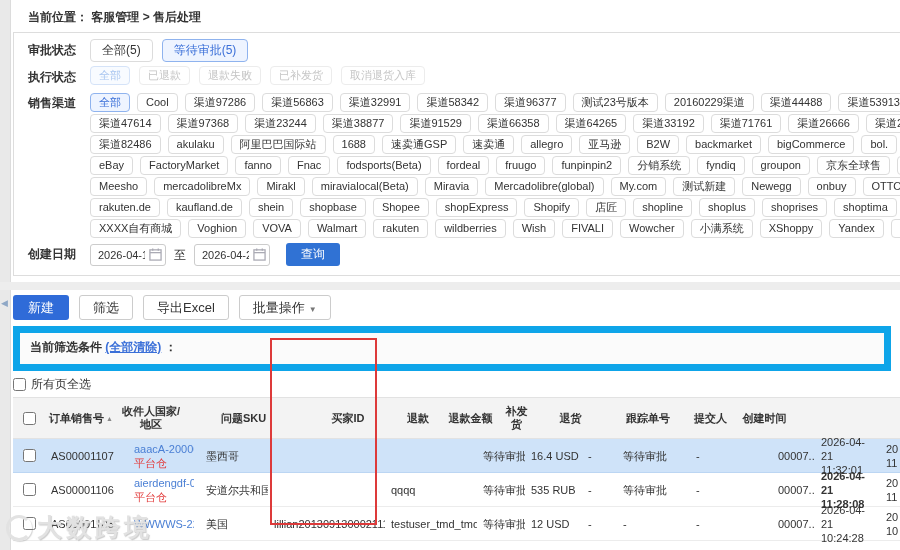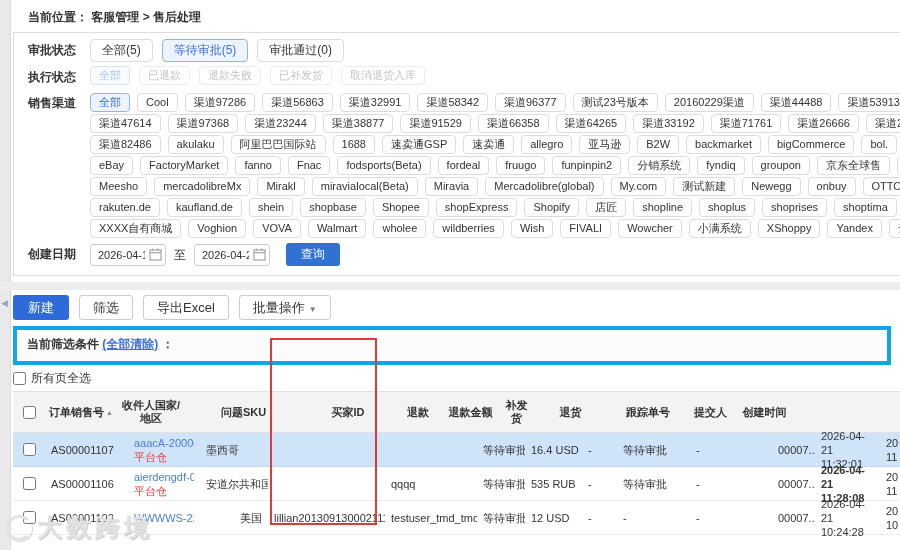--- a/index.html
+++ b/index.html
@@ -31,21 +31,21 @@
   .to-label{margin:0 8px;line-height:22px}
   .btn-search{margin-left:16px;height:23px;padding:0 15px;background:#3072d4;color:#fff;border:none;border-radius:3px;
               font-size:12px;cursor:pointer;font-family:inherit}
   .gray-band{height:8px;background:#ededed;margin-left:-11px;width:900px;margin-top:6px}
   
   .toolbar{display:flex;gap:10px;margin:5px 0 6px 2px}
   .btn-primary{height:25px;padding:0 15px;background:#2f6bd8;color:#fff;border:none;border-radius:3px;font-size:13px;cursor:pointer;font-family:inherit}
   .btn-plain{height:25px;padding:0 13px;background:#fff;color:#333;border:1px solid #ccc;border-radius:3px;font-size:13px;cursor:pointer;font-family:inherit}
   .caret{font-size:8px;color:#777;margin-left:4px}
   
-  .cond-box{margin-left:2px;width:878px;box-sizing:border-box;border:4px solid #0ea5e9;background:#fbfbfb;padding:6px 10px 8px 10px}
+  .cond-box{margin-left:2px;width:878px;box-sizing:border-box;border:7px solid #0ea5e9;background:#fbfbfb;padding:6px 10px 8px 10px}
   .cond-title{font-weight:bold;font-size:12px;color:#333}
   .cond-clear{color:#3a6fd8;text-decoration:underline;cursor:pointer;font-weight:bold}
   .chip{display:inline-flex;align-items:center;margin-top:6px;border:1px solid #c9c9c9;background:#fff;padding:2px 8px;font-size:12px;color:#444}
   .chip-x{margin-left:7px;color:#3a6fd8;font-weight:bold;cursor:pointer;font-size:12px}
   
   .selall{display:flex;align-items:center;gap:5px;margin:5px 0 4px 2px;font-size:12px}
   input[type=checkbox]{width:13px;height:13px;margin:0}
   
   .tbl{margin-left:2px;width:943px}
   .thead{display:flex;background:#f3f3f3;border-top:1px solid #e2e2e2;border-bottom:1px solid #e2e2e2;height:40px}
@@ -81,21 +81,20 @@
     <span>当前位置：</span>
     <span class="path">客服管理 &gt; 售后处理</span>
   </div>
 
   <div class="filter-panel">
     <div class="frow">
       <div class="flabel">审批状态</div>
       <div class="fbtns" id="approval-options">
           <span class="fbtn lg">全部(5)</span>
           <span class="fbtn lg act">等待审批(5)</span>
-          <span class="fbtn lg">审批通过(0)</span>
         </div>
     </div>
     <div class="frow">
       <div class="flabel">执行状态</div>
       <div class="fbtns" id="execution-options">
           <span class="fbtn dimact">全部</span>
           <span class="fbtn dim">已退款</span>
           <span class="fbtn dim">退款失败</span>
           <span class="fbtn dim">已补发货</span>
           <span class="fbtn dim">取消退货入库</span>
@@ -184,21 +183,21 @@
             <span class="fbtn">shopline</span>
             <span class="fbtn">shoplus</span>
             <span class="fbtn">shoprises</span>
             <span class="fbtn">shoptima</span>
           </div>
           <div class="chan-row">
             <span class="fbtn">XXXX自有商城</span>
             <span class="fbtn">Voghion</span>
             <span class="fbtn">VOVA</span>
             <span class="fbtn">Walmart</span>
-            <span class="fbtn">wholee</span>
+            <span class="fbtn">rakuten</span>
             <span class="fbtn">wildberries</span>
             <span class="fbtn">Wish</span>
             <span class="fbtn">FIVALI</span>
             <span class="fbtn">Wowcher</span>
             <span class="fbtn">小满系统</span>
             <span class="fbtn">XShoppy</span>
             <span class="fbtn">Yandex</span>
             <span class="fbtn">云卖供应商</span>
           </div>
         </div>
@@ -341,21 +340,21 @@
 11</div>
         </div>
         <div class="trow">
           <div class="td center" style="width: 32px;">
             <input type="checkbox" style="">
           </div>
           <div class="td" style="width: 83px;">AS00001103</div>
           <div class="td" style="width: 72px;">
             <span class="link">WWWWS-220</span>
           </div>
-          <div class="td" style="width: 68px; text-align: right;">美国</div>
+          <div class="td" style="width: 68px;">美国</div>
           <div class="td" style="width: 117px;">lillian201309130002111</div>
           <div class="td" style="width: 92px;">testuser_tmd_tmd_t...</div>
           <div class="td" style="width: 48px;">等待审批</div>
           <div class="td" style="width: 57px;">12 USD</div>
           <div class="td" style="width: 35px;">-</div>
           <div class="td" style="width: 73px;">-</div>
           <div class="td" style="width: 82px;">-</div>
           <div class="td" style="width: 43px;">00007...</div>
           <div class="td wrap" style="width: 65px;">2026-04-21 10:24:28</div>
           <div class="td pre" style="width: 76px;">20

